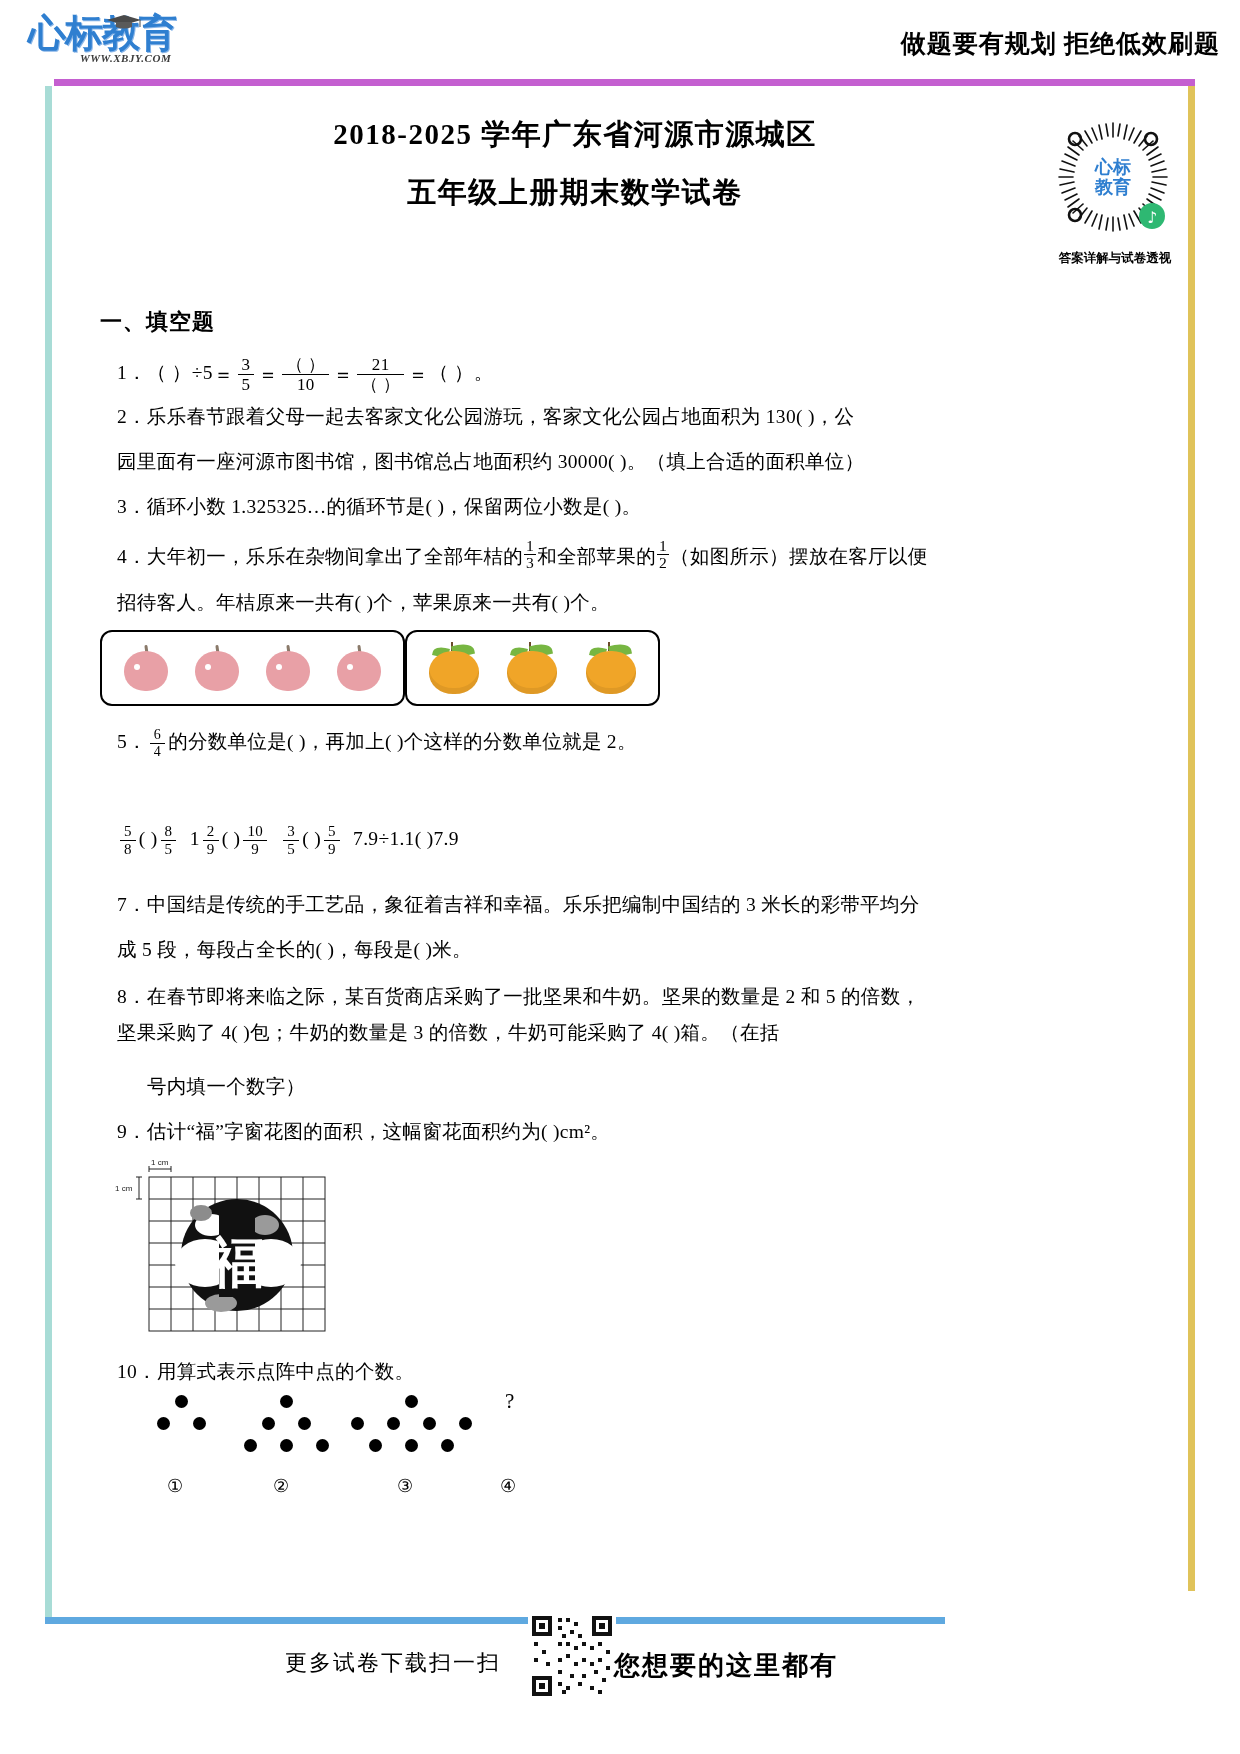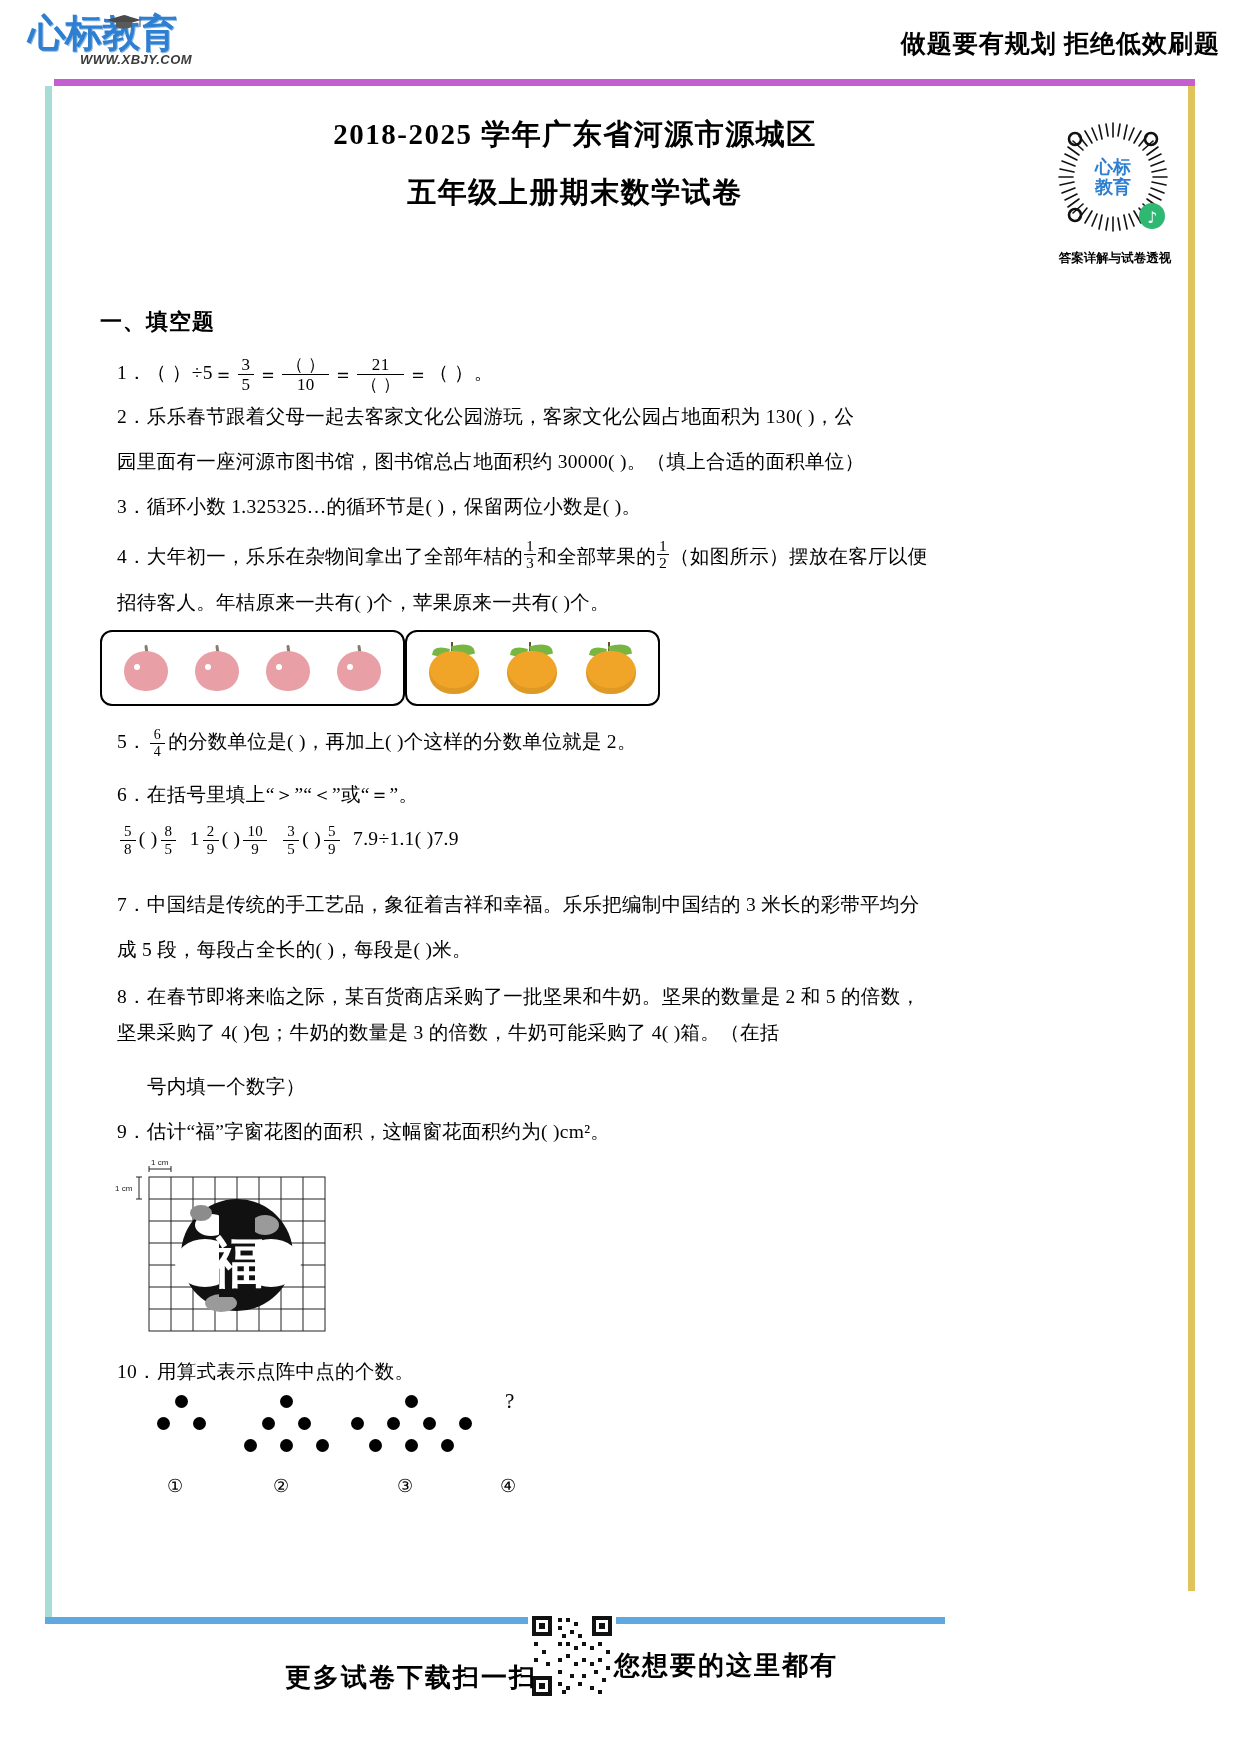--- a/index.html
+++ b/index.html
@@ -20,22 +20,22 @@
   }
   .logo-text{
     font-family:"DejaVu Sans","Liberation Sans",sans-serif;
     font-weight:bold;font-size:38px;line-height:42px;
     color:#2f7fd0;
     letter-spacing:-1px;
     text-shadow:1px 1px 0 #8ab6e8;
   }
   .logo-url{
     position:absolute;left:52px;top:40px;
-    font-family:Liberation Sans, sans-serif;
-    font-size:13px;font-weight:bold;color:#3b3b3b;
+    font-family:Liberation Serif, serif;
+    font-size:11px;font-weight:bold;color:#3b3b3b;
     font-style:italic;letter-spacing:0.5px;
   }
   .logo-cap{
     position:absolute;left:78px;top:2px;width:36px;height:15px;
   }
   .slogan{
     position:absolute;right:20px;top:27px;
     font-size:25px;font-weight:bold;
     font-family:"Liberation Serif",serif;
     letter-spacing:1px;
@@ -134,21 +134,21 @@
   
   .grid-fig{position:absolute;}
   
   .dotgrp{position:absolute;}
   .dot{position:absolute;width:13px;height:13px;border-radius:50%;background:#000;}
   .dotlabel{position:absolute;font-size:18px;}
   .footer-qr{
     position:absolute;left:528px;top:1612px;width:88px;height:88px;
   }
   .footer-text-left{
-    position:absolute;left:285px;top:1648px;font-size:26px;font-weight:bold;letter-spacing:2px;margin-top:12px;
+    position:absolute;left:285px;top:1648px;font-size:22px;font-weight:normal;letter-spacing:2px;
   }
   .footer-text-right{
     position:absolute;left:614px;top:1648px;font-size:26px;font-weight:bold;letter-spacing:2px;
   }
 </style>
 </head>
 <body>
 
 <div class="top-header">
   <div class="logo">
@@ -291,21 +291,20 @@
         <div class="leaf"></div>
         <div class="leaf2"></div>
         <div class="body"></div>
       </div>
   </div>
 
   <div class="q" style="left:55px;top:625px;width:900px;">
     <span>5．</span><span class="bfrac" style="font-size:14px;"><span class="num">6</span><span class="den">4</span></span><span>的分数单位是(             )，再加上(              )个这样的分数单位就是 2。</span>
   </div>
 
-  <div class="q" style="left:55px;top:678px;width:900px;">6．在括号里填上“＞”“＜”或“＝”。</div>
   <div class="q" style="left:55px;top:722px;width:1000px;">
     <span class="bfrac" style="font-size:15px;"><span class="num">5</span><span class="den">8</span></span><span>(                )</span><span class="bfrac" style="font-size:15px;"><span class="num">8</span><span class="den">5</span></span>
     &nbsp;<span>1</span><span class="bfrac" style="font-size:15px;"><span class="num">2</span><span class="den">9</span></span><span>(                )</span><span class="bfrac" style="font-size:15px;"><span class="num">10</span><span class="den">9</span></span>
     &nbsp;<span class="bfrac" style="font-size:15px;"><span class="num">3</span><span class="den">5</span></span><span>(                )</span><span class="bfrac" style="font-size:15px;"><span class="num">5</span><span class="den">9</span></span>
     &nbsp;<span>7.9÷1.1</span><span>(                )</span><span>7.9</span>
   </div>
 
   <div class="q" style="left:55px;top:788px;width:1070px;">7．中国结是传统的手工艺品，象征着吉祥和幸福。乐乐把编制中国结的 3 米长的彩带平均分</div>
   <div class="q" style="left:55px;top:833px;width:1070px;">成 5 段，每段占全长的(                )，每段是(                )米。</div>
 

